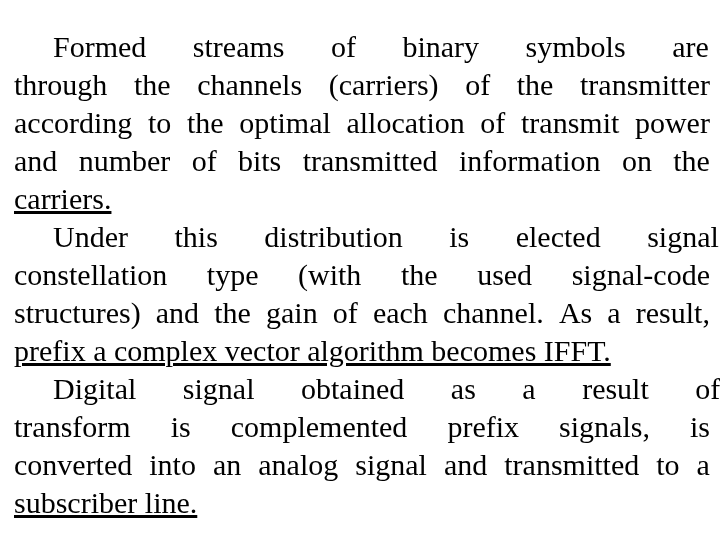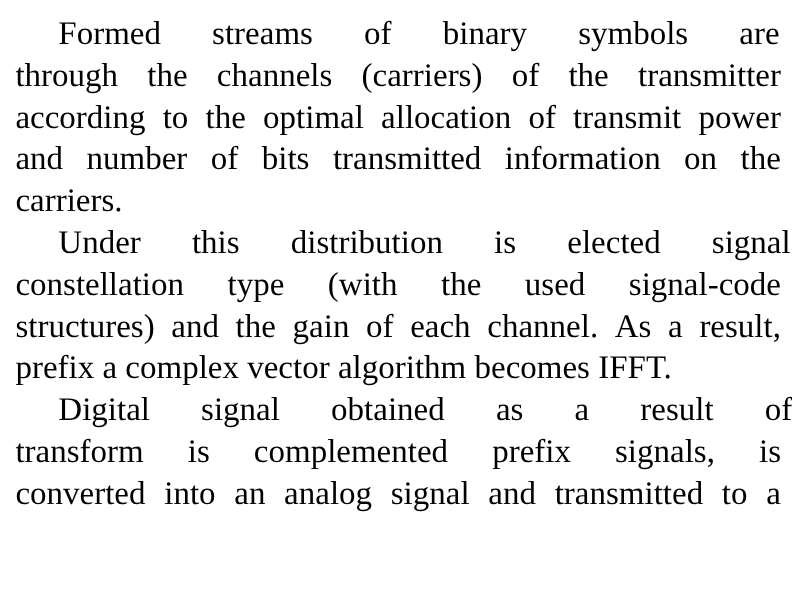--- a/index.html
+++ b/index.html
@@ -17,21 +17,21 @@
   #slide {
     position: relative;
     width: 720px;
     height: 540px;
     background: #ffffff;
     box-sizing: border-box;
   }
   #text-body {
     position: absolute;
     left: 14px;
-    top: 12px;
+    top: 28px;
     width: 696px;
   }
   .para {
     margin: 0;
     padding: 0;
     text-align: justify;
     text-justify: inter-word;
     text-indent: 39px;
     font-size: 30px;
     line-height: 38px;
@@ -47,20 +47,21 @@
     text-align-last: justify;
     text-indent: 0;
     white-space: nowrap;
   }
   .l-last {
     display: block;
     text-align: left;
     text-align-last: left;
     text-indent: 0;
     white-space: nowrap;
+    text-decoration: underline;
   }
   .l-first {
     text-indent: 39px;
   }
 </style>
 </head>
 <body>
 
 <div id="slide">
   <div id="text-body">
@@ -77,16 +78,17 @@
       <span class="l-just l-first"><span>Under</span><span style="display: inline-block;">&nbsp;</span><span>this</span><span style="display: inline-block;">&nbsp;</span><span>distribution</span><span style="display: inline-block;">&nbsp;</span><span>is</span><span style="display: inline-block;">&nbsp;</span><span>elected</span><span style="display: inline-block;">&nbsp;</span><span>signal</span></span>
       <span class="l-just"><span>constellation</span><span style="display: inline-block; width: 39.5562px;">&nbsp;</span><span>type</span><span style="display: inline-block; width: 39.5562px;">&nbsp;</span><span>(with</span><span style="display: inline-block; width: 39.5562px;">&nbsp;</span><span>the</span><span style="display: inline-block; width: 39.5562px;">&nbsp;</span><span>used</span><span style="display: inline-block; width: 39.5562px;">&nbsp;</span><span>signal-code</span></span>
       <span class="l-just"><span>structures)</span><span style="display: inline-block; width: 15.1302px;">&nbsp;</span><span>and</span><span style="display: inline-block; width: 15.1302px;">&nbsp;</span><span>the</span><span style="display: inline-block; width: 15.1302px;">&nbsp;</span><span>gain</span><span style="display: inline-block; width: 15.1302px;">&nbsp;</span><span>of</span><span style="display: inline-block; width: 15.1302px;">&nbsp;</span><span>each</span><span style="display: inline-block; width: 15.1302px;">&nbsp;</span><span>channel.</span><span style="display: inline-block; width: 15.1302px;">&nbsp;</span><span>As</span><span style="display: inline-block; width: 15.1302px;">&nbsp;</span><span>a</span><span style="display: inline-block; width: 15.1302px;">&nbsp;</span><span>result,</span></span>
       <span class="l-last">prefix a complex vector algorithm becomes IFFT.</span>
     </div>
 
     <div class="para">
       <span class="l-just l-first"><span>Digital</span><span style="display: inline-block;">&nbsp;</span><span>signal</span><span style="display: inline-block;">&nbsp;</span><span>obtained</span><span style="display: inline-block;">&nbsp;</span><span>as</span><span style="display: inline-block;">&nbsp;</span><span>a</span><span style="display: inline-block;">&nbsp;</span><span>result</span><span style="display: inline-block;">&nbsp;</span><span>of</span></span>
       <span class="l-just"><span>transform</span><span style="display: inline-block; width: 40.0469px;">&nbsp;</span><span>is</span><span style="display: inline-block; width: 40.0469px;">&nbsp;</span><span>complemented</span><span style="display: inline-block; width: 40.0469px;">&nbsp;</span><span>prefix</span><span style="display: inline-block; width: 40.0469px;">&nbsp;</span><span>signals,</span><span style="display: inline-block; width: 40.0469px;">&nbsp;</span><span>is</span></span>
       <span class="l-just"><span>converted</span><span style="display: inline-block; width: 17.0117px;">&nbsp;</span><span>into</span><span style="display: inline-block; width: 17.0117px;">&nbsp;</span><span>an</span><span style="display: inline-block; width: 17.0117px;">&nbsp;</span><span>analog</span><span style="display: inline-block; width: 17.0117px;">&nbsp;</span><span>signal</span><span style="display: inline-block; width: 17.0117px;">&nbsp;</span><span>and</span><span style="display: inline-block; width: 17.0117px;">&nbsp;</span><span>transmitted</span><span style="display: inline-block; width: 17.0117px;">&nbsp;</span><span>to</span><span style="display: inline-block; width: 17.0117px;">&nbsp;</span><span>a</span></span>
+      <span class="l-last">subscriber line.</span>
     </div>
 
   </div>
 </div>
 
 </body></html>

